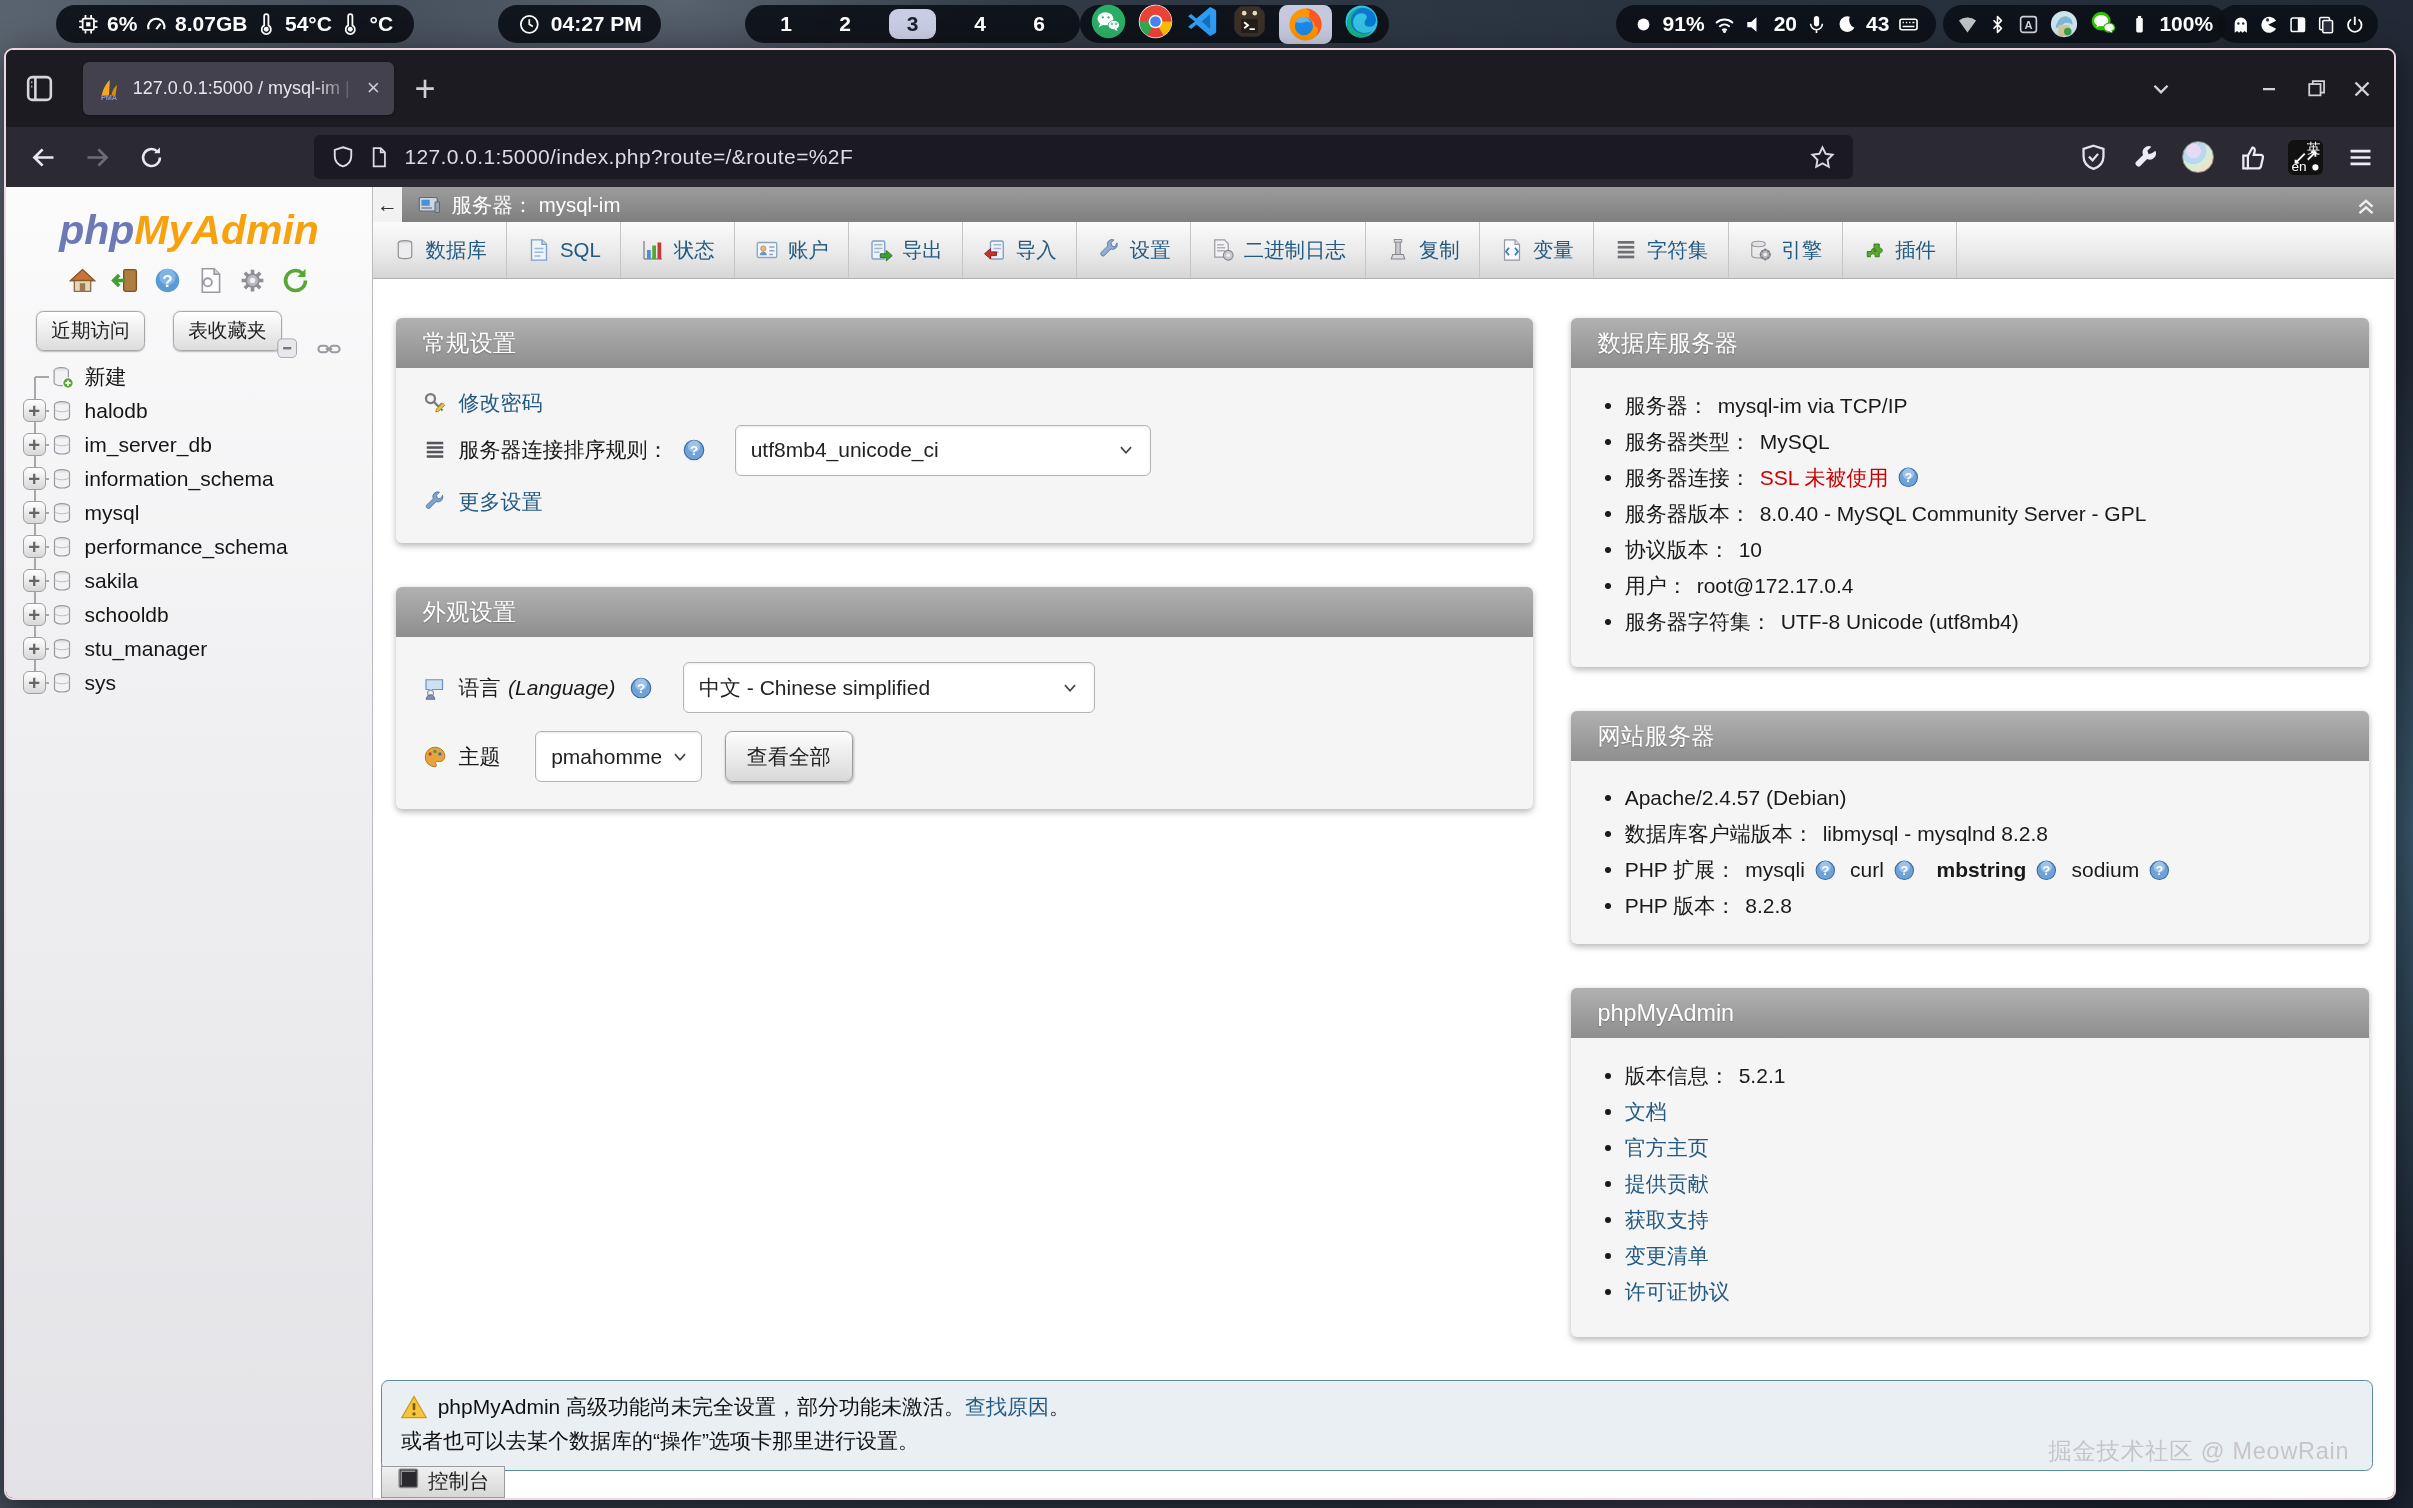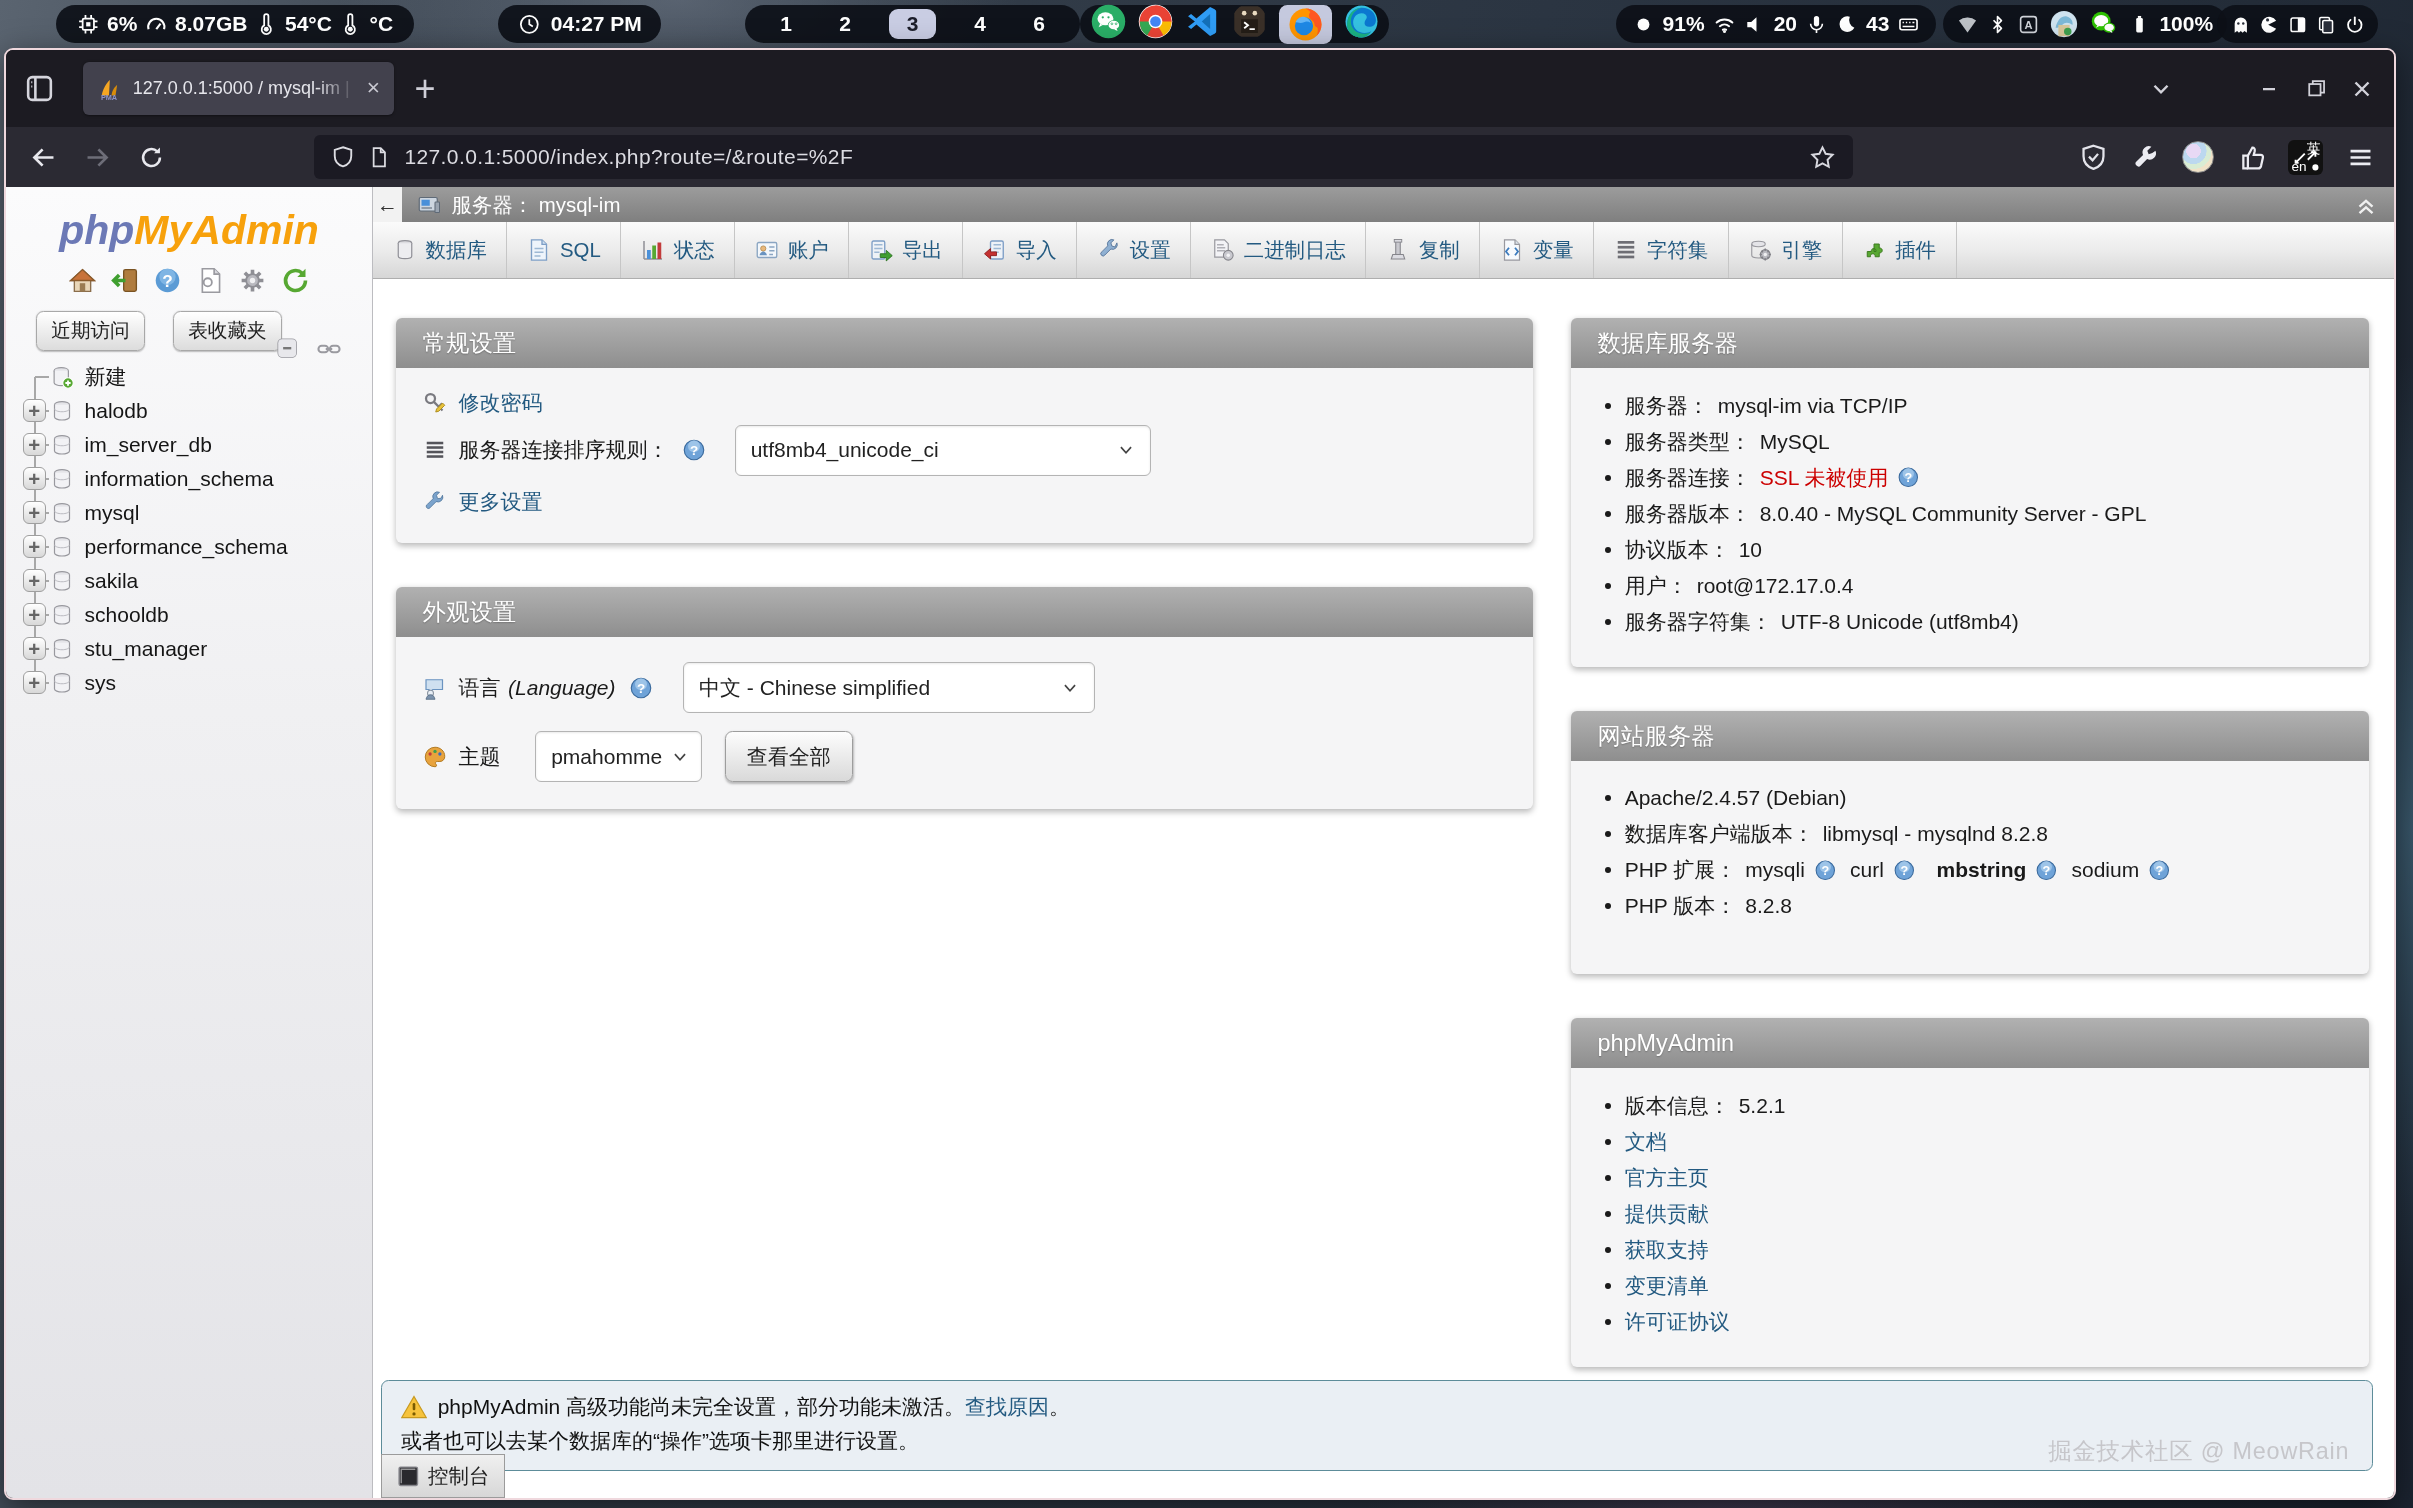--- a/index.html
+++ b/index.html
@@ -92,21 +92,21 @@
 .plist li::before{content:"";width:6px;height:6px;border-radius:50%;background:#1a1a1a;margin:0 13.6px 0 1.5px;flex:none}
 .lab{margin-right:9px}
 .red{color:#cc0000}
 .hicon{width:22.6px;height:22.6px;margin-left:9px}
 .console-box{position:absolute;left:7.5px;right:21px;bottom:27px;height:91px;background:#eaeff4;border:1.5px solid #5d8c99;border-radius:7.5px;padding:12px 19.6px 0;font-size:21px;color:#111}
 .cb-line{display:flex;align-items:center;gap:10.6px}
 .cb-line .icon{width:26px;height:26px}
 .cb2{margin-top:6px}
 .ulink{color:#235a81;}
 .wm{position:absolute;right:22.6px;bottom:3px;font-size:23.4px;color:#c6c6ca;letter-spacing:0.8px}
-.console-tab{position:absolute;left:7.5px;bottom:0;height:44px;display:flex;align-items:center;gap:9px;padding:0 15px;background:linear-gradient(#f0f0f0,#d7d7d7);border:1.5px solid #9b9b9b;font-size:20.4px;color:#222}
+.console-tab{position:absolute;left:7.5px;bottom:0;height:32px;display:flex;align-items:flex-start;gap:9px;padding:0 15px;background:linear-gradient(#f0f0f0,#d7d7d7);border:1.5px solid #9b9b9b;font-size:20.4px;color:#222}
 </style>
 </head>
 <body>
 
 <div class="topbar">
   <div class="pill" id="pill-stats">
     <span class="icon st-ic">
         <svg viewBox="0 0 32 32">
           <rect x="8" y="8" width="16" height="16" rx="2" fill="none" stroke="#fff" stroke-width="2.5"></rect>
           <rect x="13" y="13" width="6" height="6" fill="#fff"></rect>
@@ -929,21 +929,21 @@
                     </li>
                     <li>
                       <span class="lab">服务器字符集：</span>
                       <span>UTF-8 Unicode (utf8mb4)</span>
                     </li>
                   </ul>
               </div>
             </div>
             <div class="panel">
               <h2>网站服务器</h2>
-              <div class="pbody" style="padding-top:16.6px;padding-bottom:50px">
+              <div class="pbody" style="padding-top:16.6px;padding-bottom:20px">
                 <ul class="plist" id="weblist">
                     <li>
                       <span>Apache/2.4.57 (Debian)</span>
                     </li>
                     <li>
                       <span class="lab">数据库客户端版本：</span>
                       <span>libmysql - mysqlnd 8.2.8</span>
                     </li>
                     <li>
                       <span class="lab">PHP 扩展：</span>

